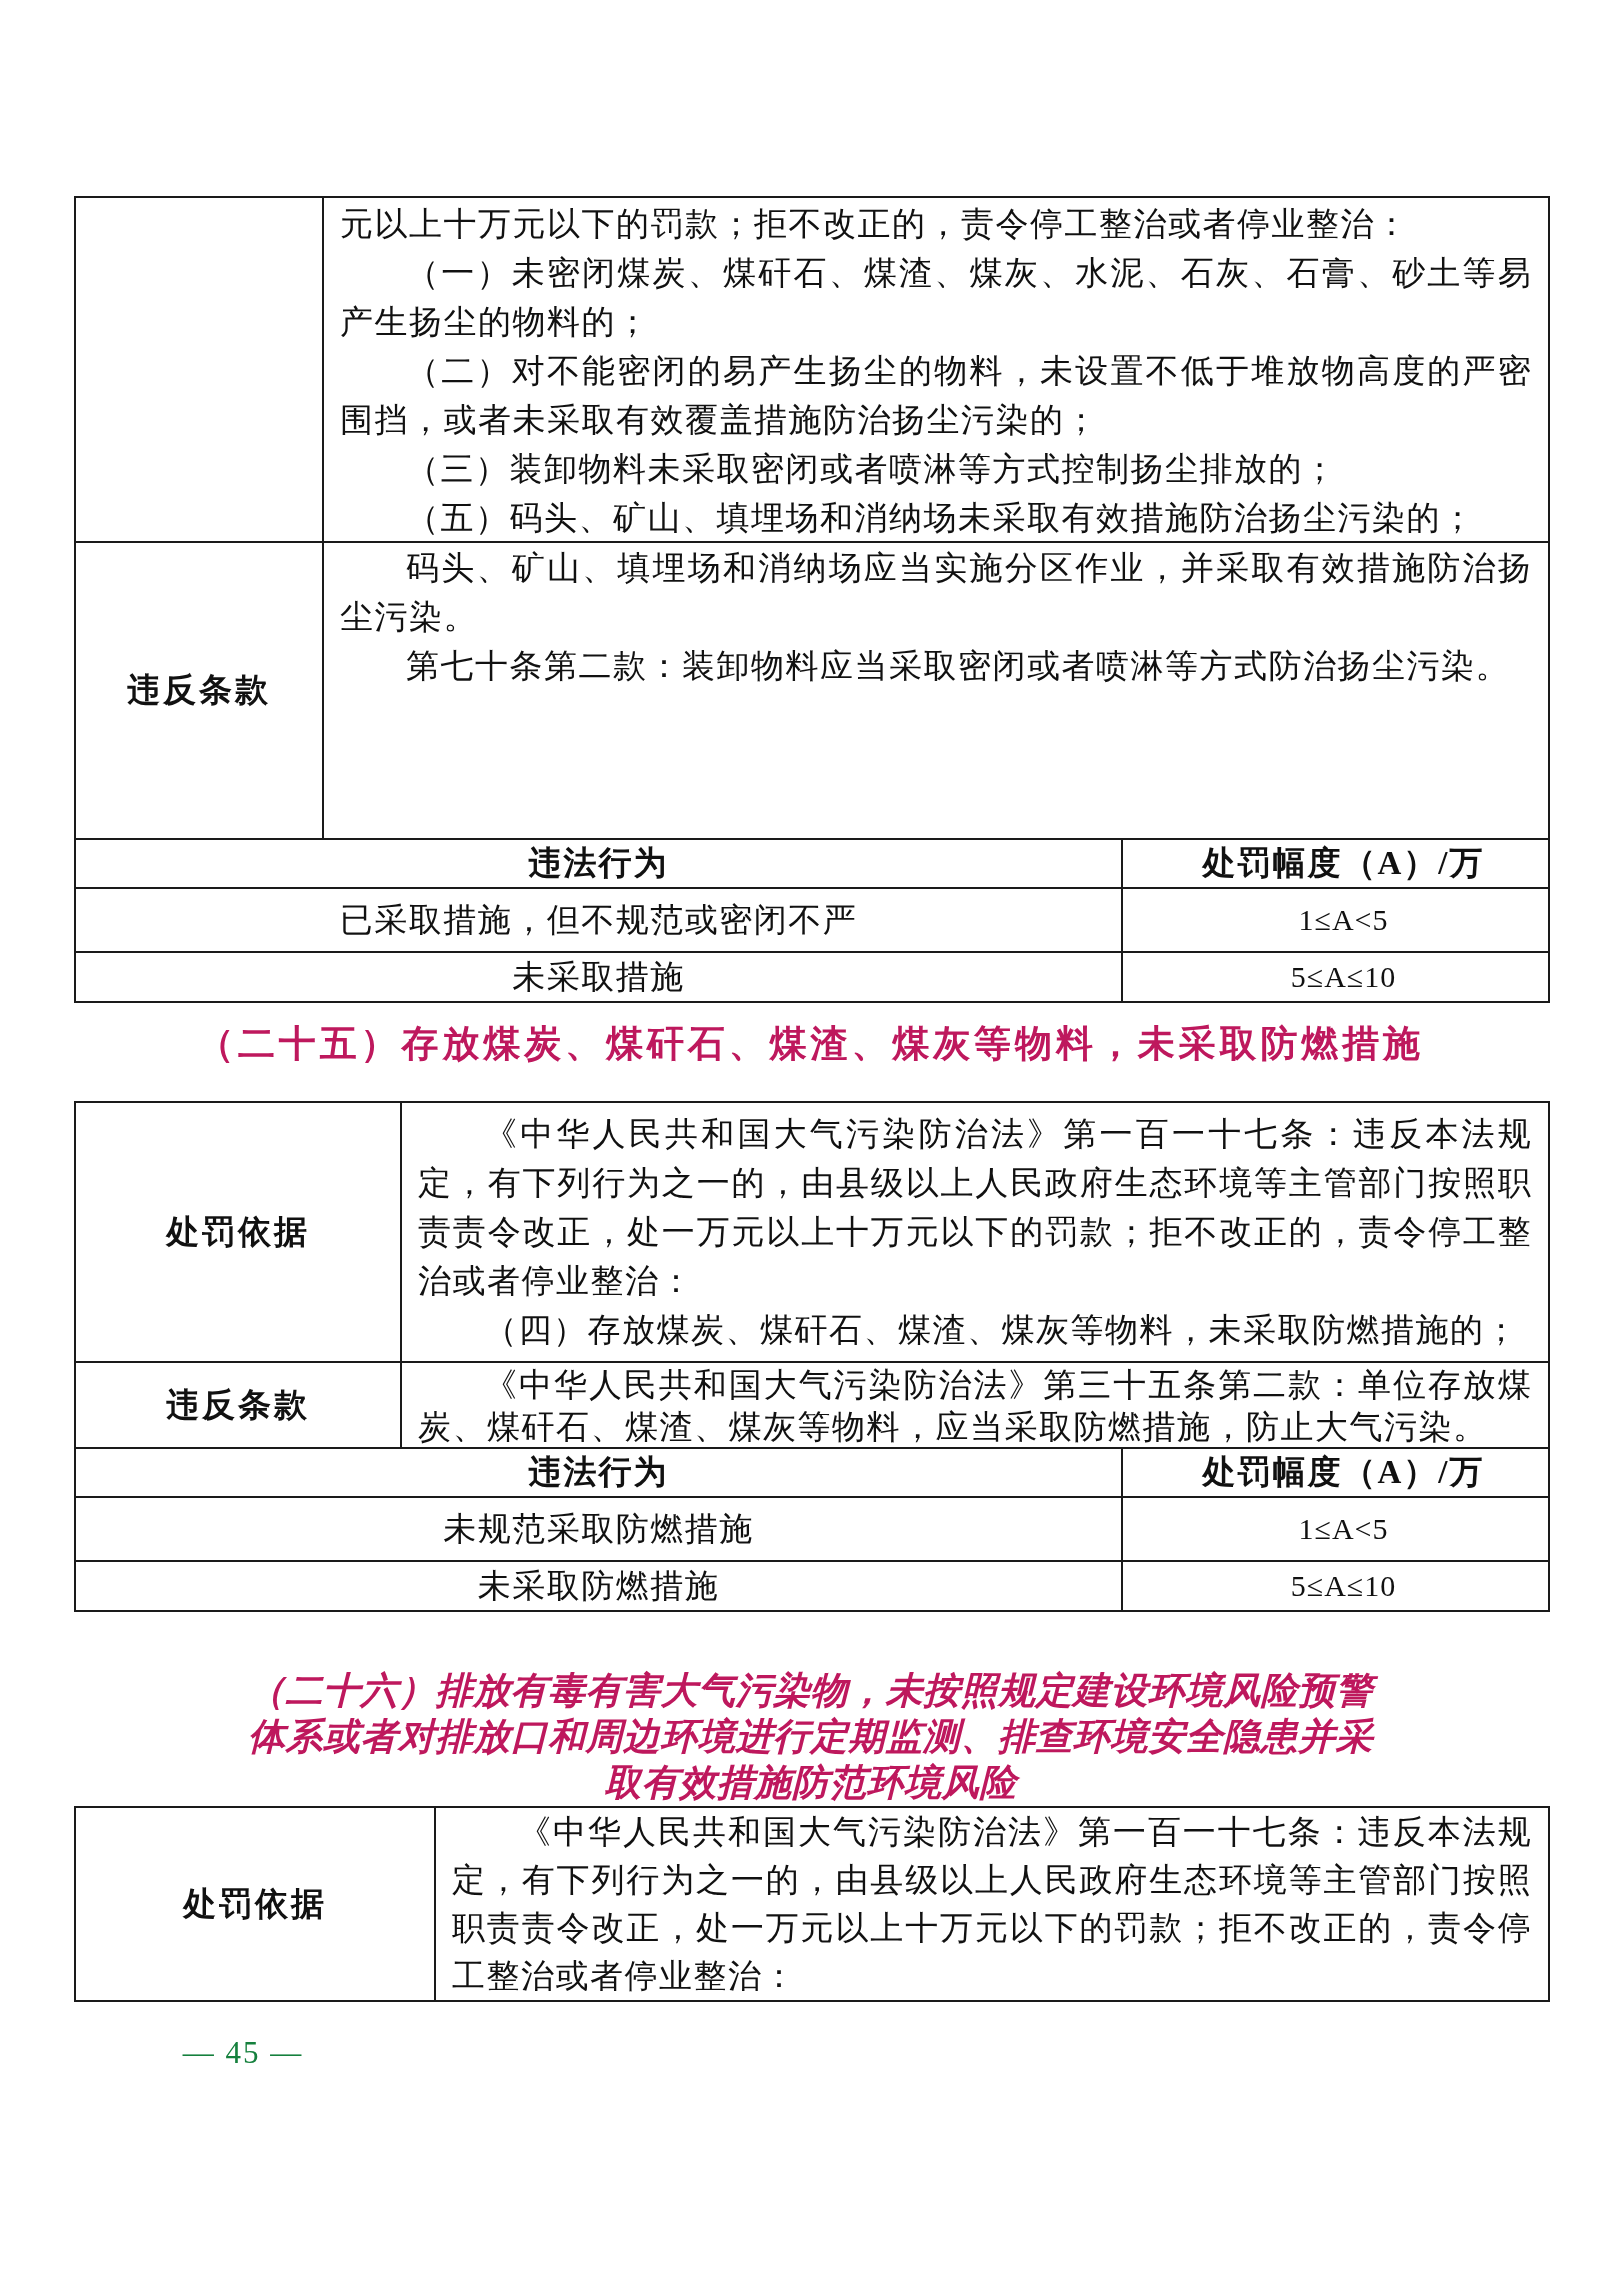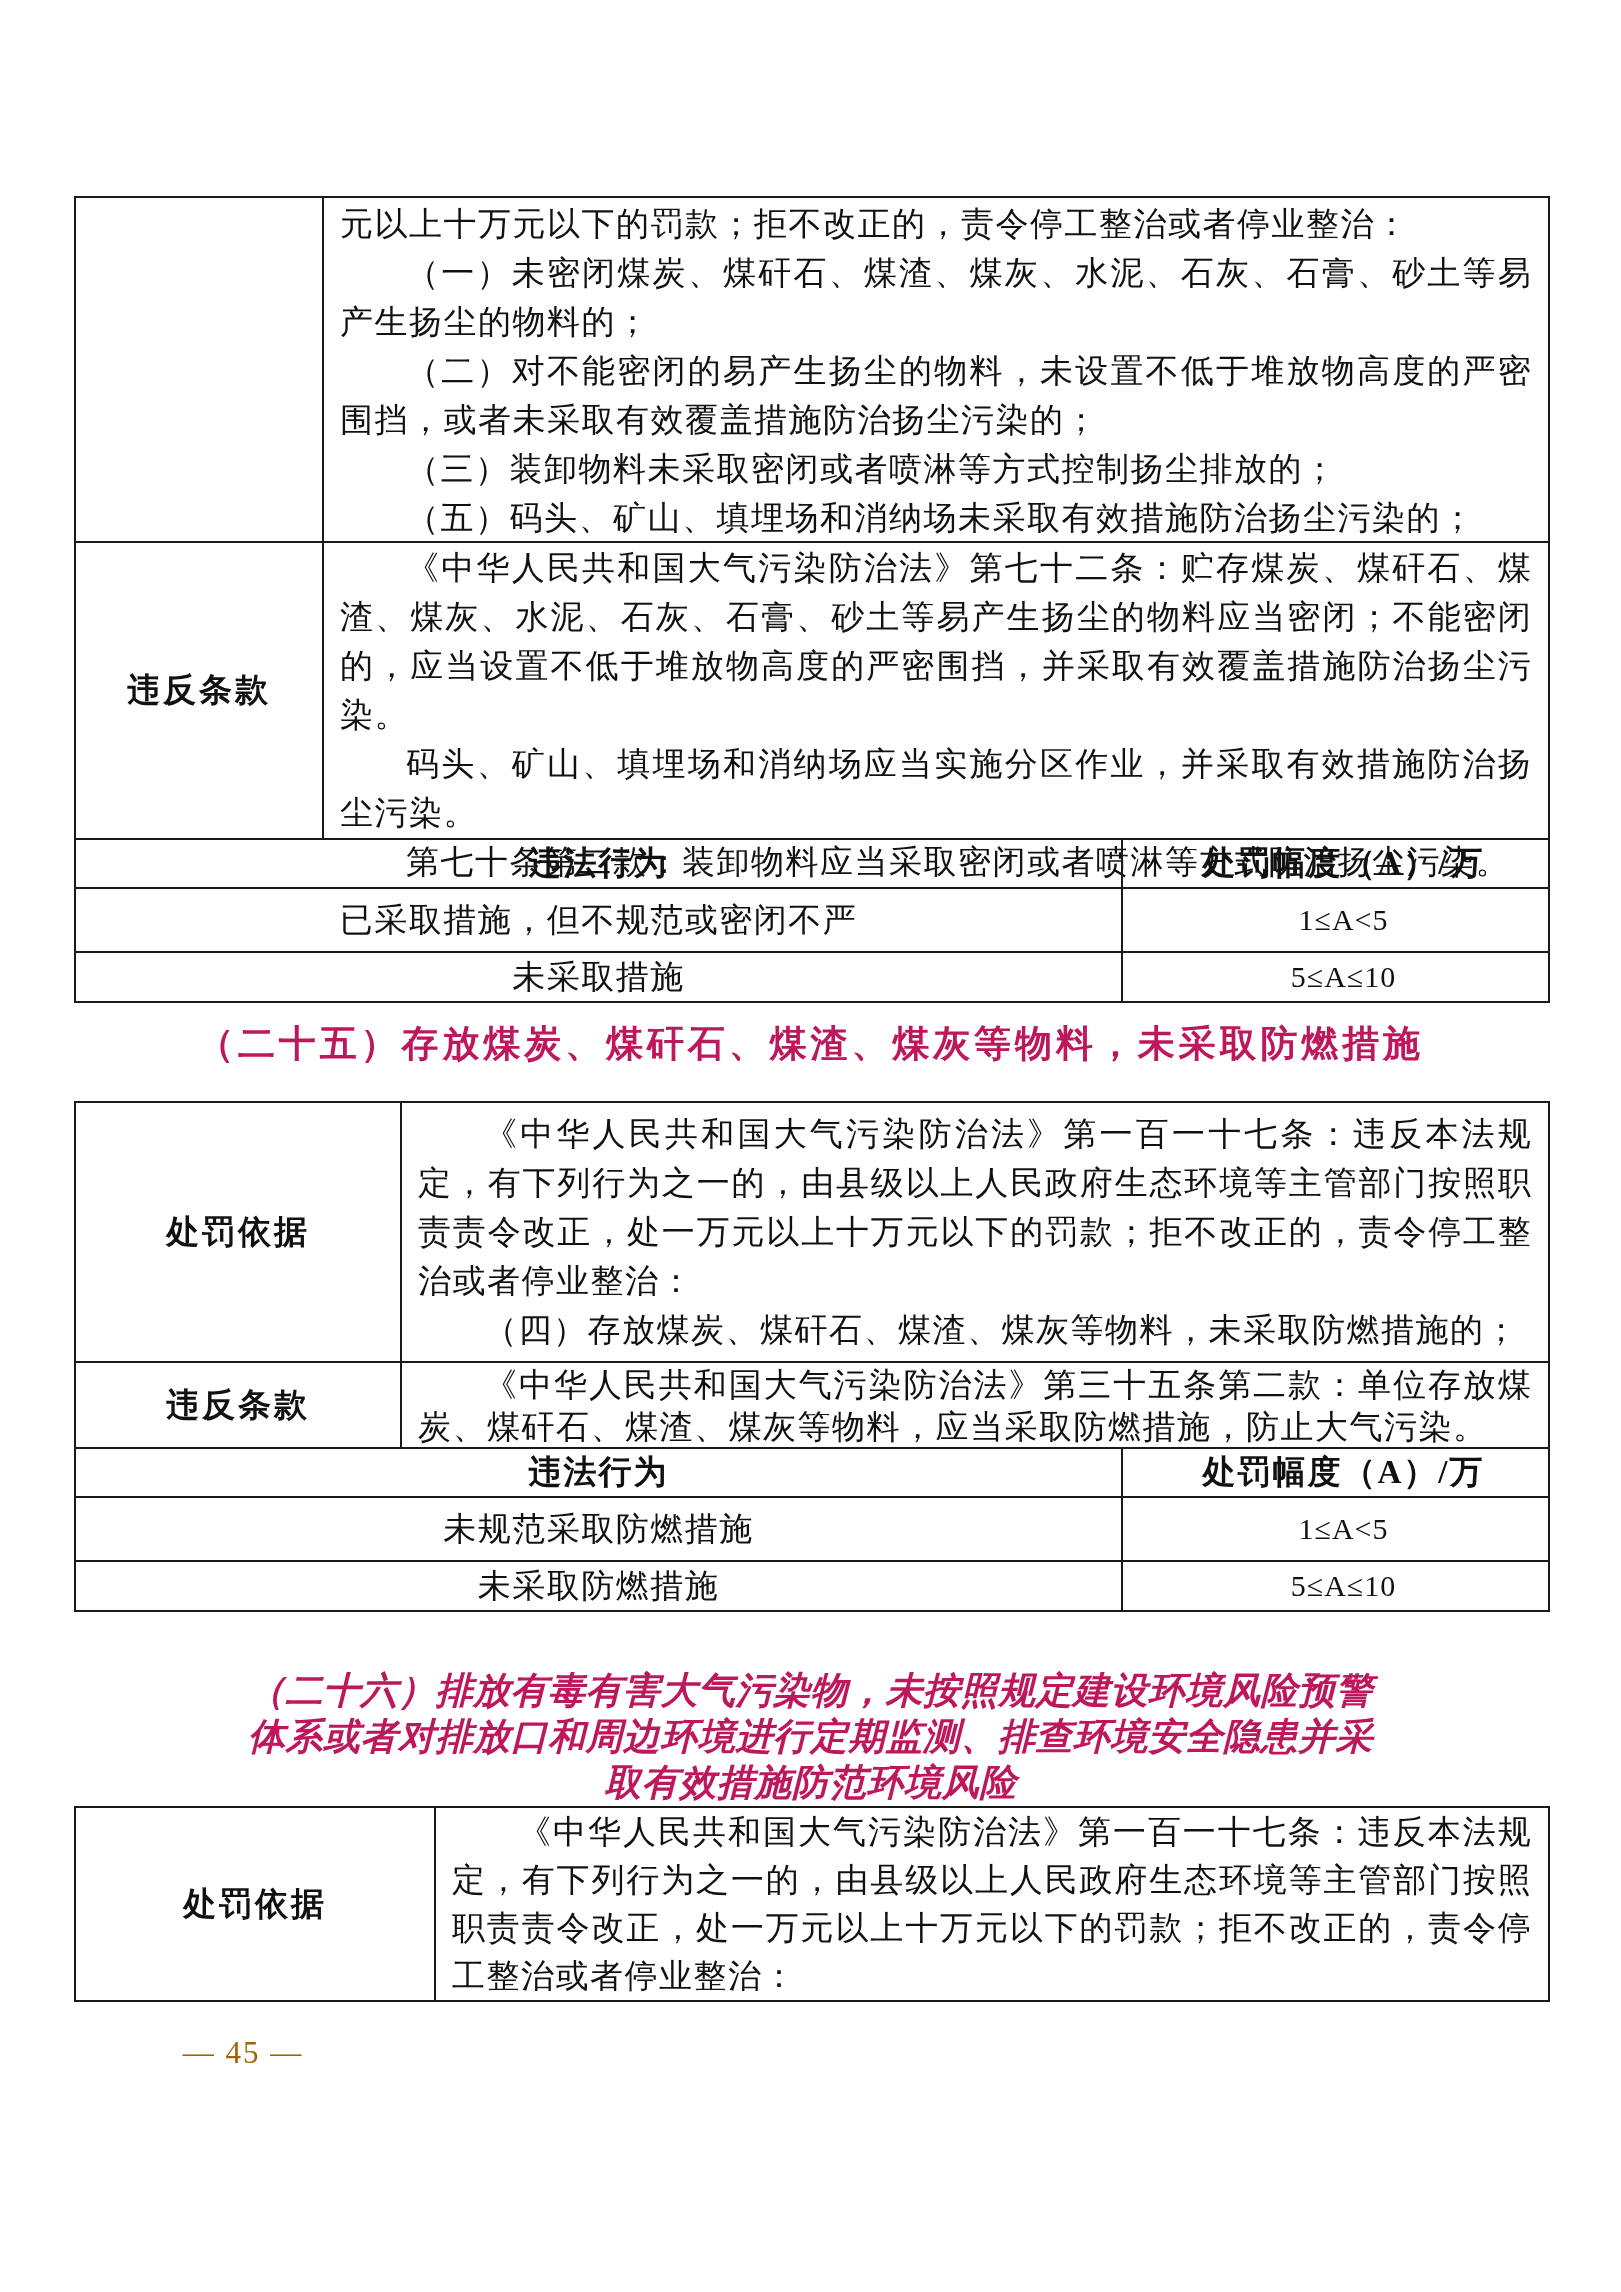--- a/index.html
+++ b/index.html
@@ -92,21 +92,21 @@
   .tbl3 .lbl{width:360px;}
   .tbl3 .r-basis{height:192px;}
   .tbl3 .r-basis .text-cell{padding-top:0px;line-height:48px;}
   
   .page-number{
     position:absolute;
     left:145px;top:2035px;width:196px;
     text-align:center;
     font-size:31px;
     letter-spacing:2px;
-    color:#a16207;
+    color:#15803d;
   }
 </style>
 </head>
 <body>
 
 <div class="page">
 
   <div class="tbl tbl1">
     <div class="trow r-cont">
       <div class="cell label-cell lbl"></div>
@@ -114,21 +114,20 @@
         <p class="no-indent">元以上十万元以下的罚款；拒不改正的，责令停工整治或者停业整治：</p>
         <p>（一）未密闭煤炭、煤矸石、煤渣、煤灰、水泥、石灰、石膏、砂土等易产生扬尘的物料的；</p>
         <p>（二）对不能密闭的易产生扬尘的物料，未设置不低于堆放物高度的严密围挡，或者未采取有效覆盖措施防治扬尘污染的；</p>
         <p>（三）装卸物料未采取密闭或者喷淋等方式控制扬尘排放的；</p>
         <p>（五）码头、矿山、填埋场和消纳场未采取有效措施防治扬尘污染的；</p>
       </div>
     </div>
     <div class="trow r-clause">
       <div class="cell label-cell lbl">违反条款</div>
       <div class="cell text-cell">
-        <p>《中华人民共和国大气污染防治法》第七十二条：贮存煤炭、煤矸石、煤渣、煤灰、水泥、石灰、石膏、砂土等易产生扬尘的物料应当密闭；不能密闭的，应当设置不低于堆放物高度的严密围挡，并采取有效覆盖措施防治扬尘污染。</p>
         <p>码头、矿山、填埋场和消纳场应当实施分区作业，并采取有效措施防治扬尘污染。</p>
         <p>第七十条第二款：装卸物料应当采取密闭或者喷淋等方式防治扬尘污染。</p>
       </div>
     </div>
     <div class="trow sub-header">
       <div class="cell center-cell subc1">违法行为</div>
       <div class="cell center-cell subc2">处罚幅度（A）/万</div>
     </div>
     <div class="trow sub-row1">
       <div class="cell center-cell subc1">已采取措施，但不规范或密闭不严</div>

